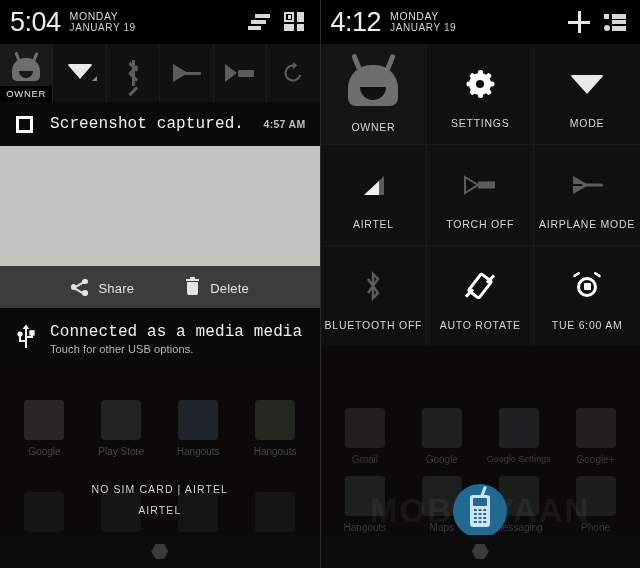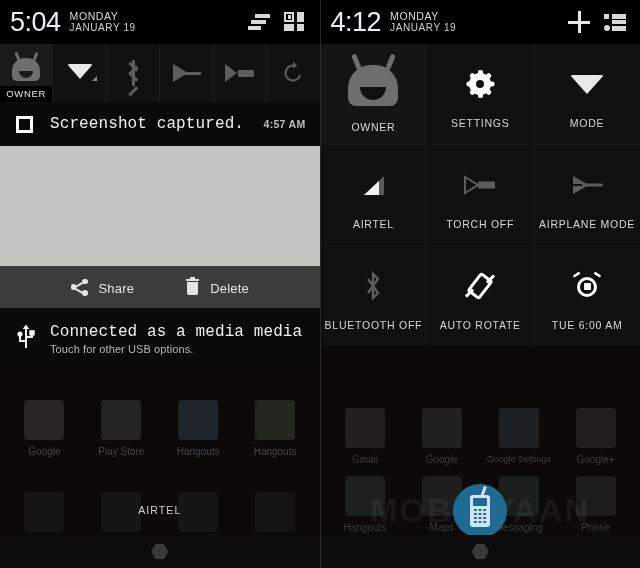--- a/index.html
+++ b/index.html
@@ -428,20 +428,21 @@
           <rect x="13.3" y="6.2" width="5.4" height="5.4" fill="#f2f2f2"></rect>
         </svg>
       </div>
       <div class="txt">
         <div class="title">Connected as a media media</div>
         <div class="sub">Touch for other USB options.</div>
       </div>
     </div>
 
     <div class="simbar">
+      <div class="simline1">NO SIM CARD  |  AIRTEL</div>
       <div class="simline2">AIRTEL</div>
     </div>
 
     <div class="navbar">
       <div class="hexhome"></div>
     </div>
   </div>
 
   <div class="panel right">
 

